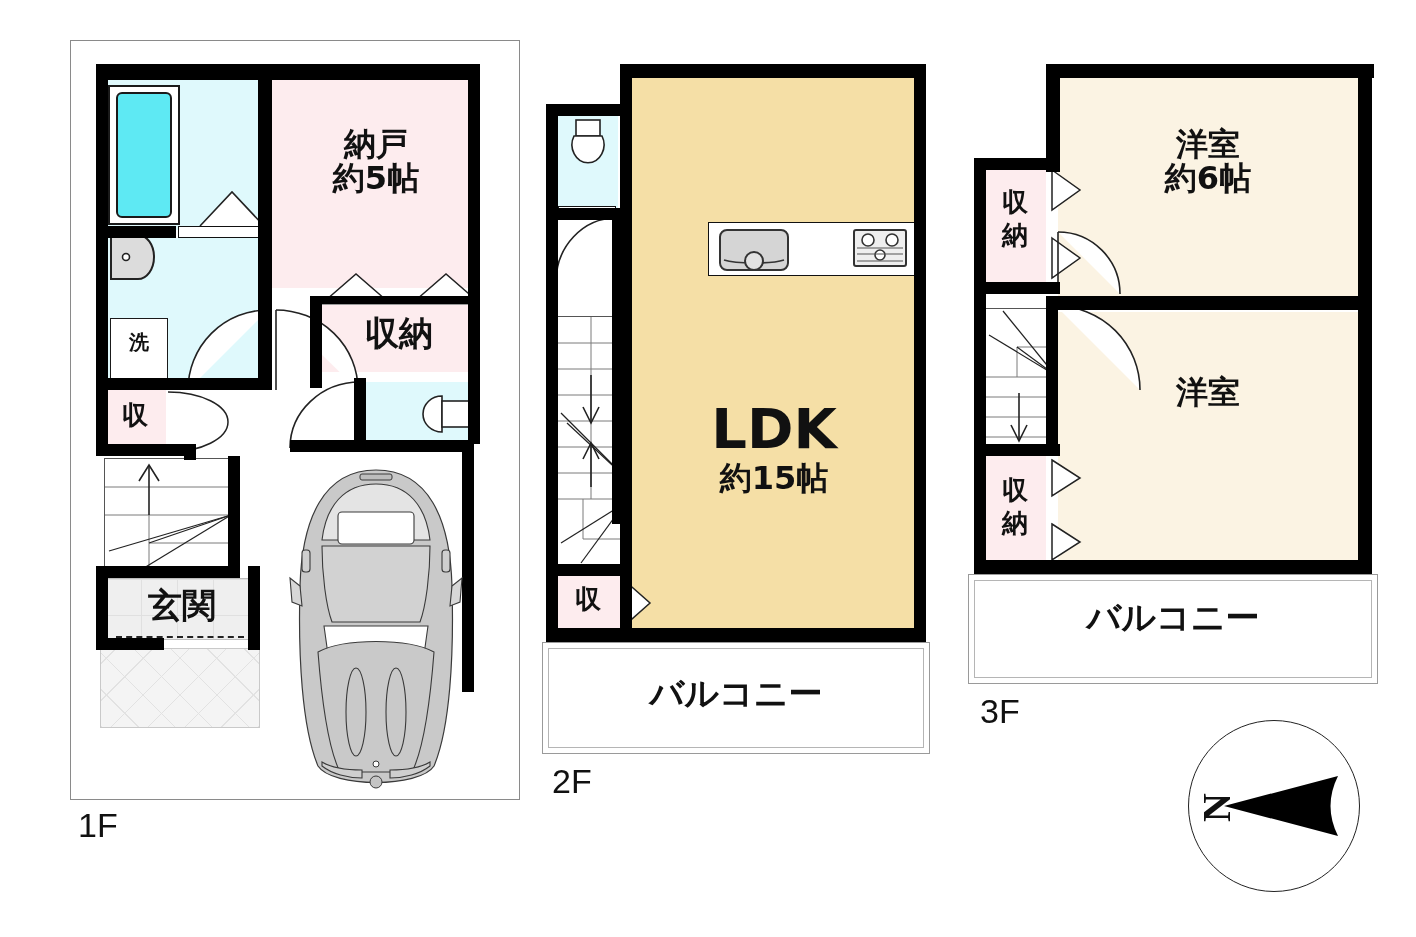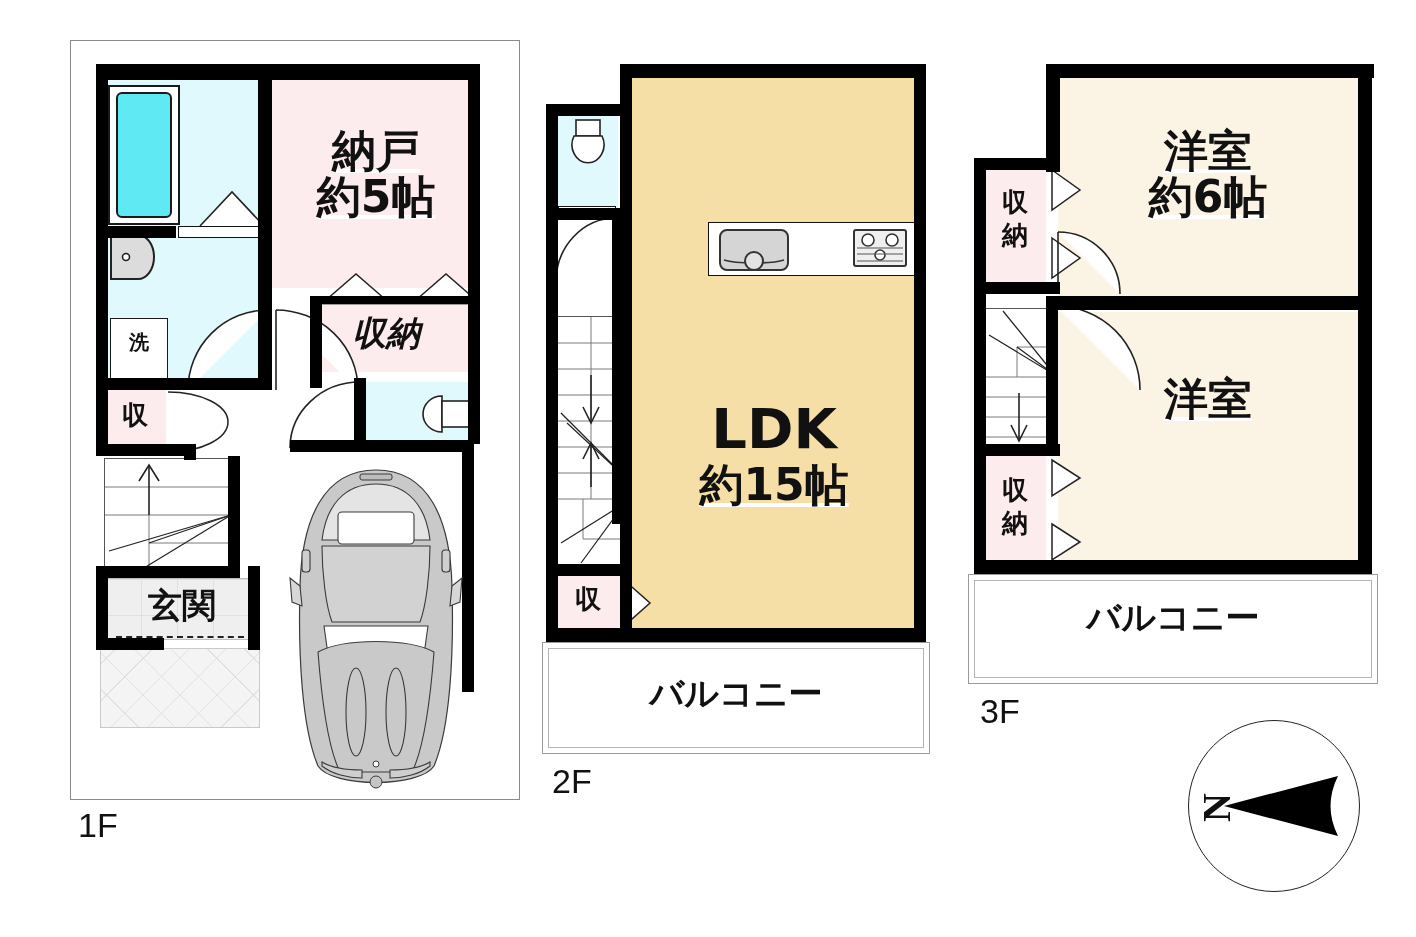--- a/index.html
+++ b/index.html
@@ -36,21 +36,21 @@
   .balcony{border:1px solid #9a9a9a;background:#fff;}
 
   
   .lbl{
     position:absolute;color:#111;font-weight:700;white-space:nowrap;
     text-align:center;line-height:1.05;
     paint-order:stroke fill;
     -webkit-text-stroke:5px #fff;
   }
   .lbl span{ -webkit-text-stroke:0; position:relative; }
-  .lbl.big{font-size:44px;text-decoration:underline;}
+  .lbl.big{font-size:32px;}
   .lbl.mid{font-size:34px;}
   .lbl.sml{font-size:26px;}
   .lbl.tiny{font-size:20px;}
   .lbl.nostroke{-webkit-text-stroke:0;}
   .floorlbl{position:absolute;font-size:34px;color:#111;font-weight:400;
     font-family:"Liberation Sans",sans-serif;}
   .ldk{font-size:56px;font-weight:700;}
 
   
   .tub{background:#5EE9F3;border:2px solid #1a1a1a;border-radius:6px;}
@@ -113,21 +113,21 @@
     <div class="lbl big" style="left:272px;top:128px;width:208px;">
       <span>納戸</span><br>
       <span>約5帖</span>
     </div>
 
     <div class="abs window" style="left:256px;top:64px;width:160px;height:14px;"></div>
     <div class="abs" style="left:336px;top:64px;width:1px;height:14px;background:#111;"></div>
 
     <div class="abs room-pink" style="left:320px;top:300px;width:160px;height:72px;"></div>
     <div class="abs shelfline" style="left:322px;top:302px;width:156px;"></div>
-    <div class="lbl mid" style="left:306px;top:316px;width:160px;font-style:italic;">
+    <div class="lbl mid" style="left:319px;top:316px;width:160px;">
       <span>収納</span>
     </div>
 
     <div class="abs" style="left:322px;top:272px;width:158px;height:30px;">
       <svg width="158" height="30" viewBox="0 0 158 30">
         <path d="M4 28 L34 2 L64 28" fill="#fff" stroke="#222" stroke-width="1.5"></path>
         <path d="M94 28 L124 2 L154 28" fill="#fff" stroke="#222" stroke-width="1.5"></path>
       </svg>
     </div>
 

